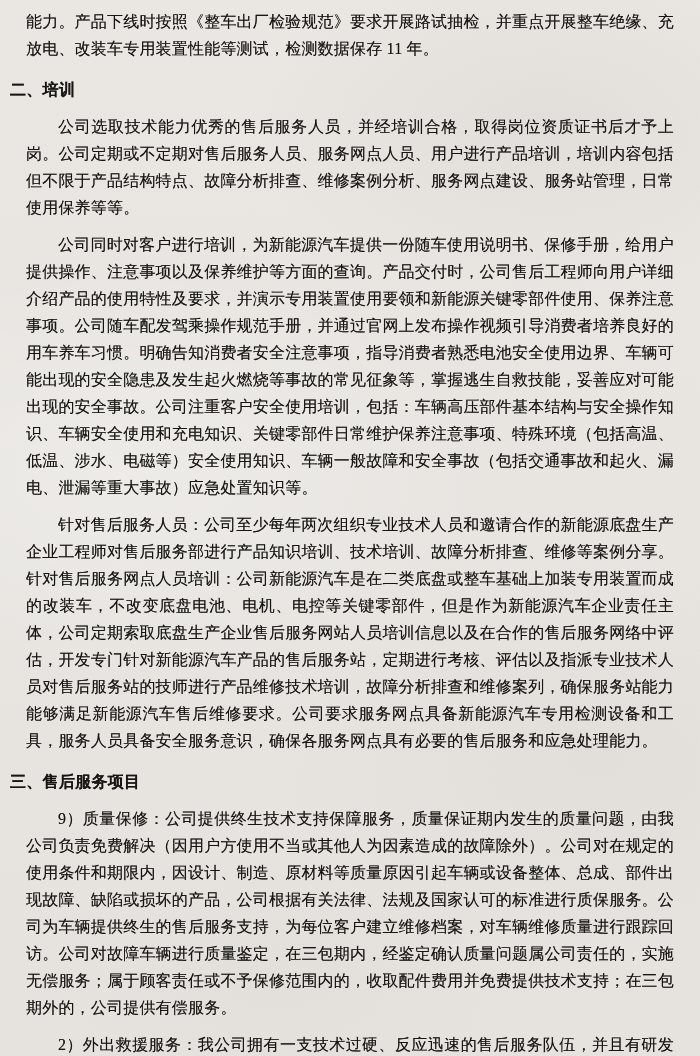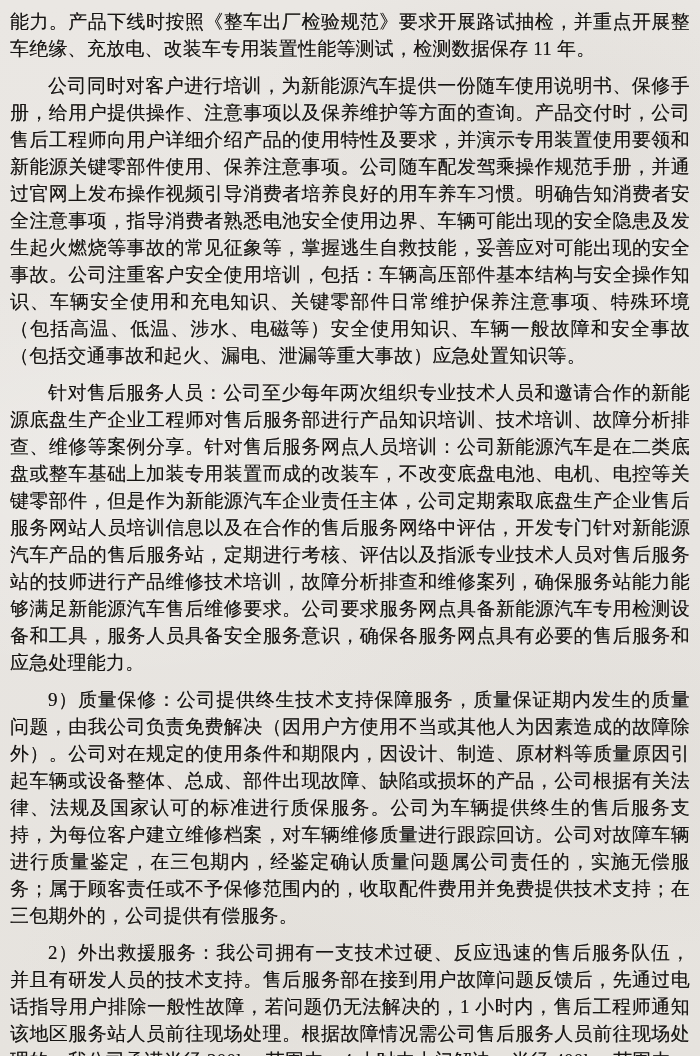--- a/index.html
+++ b/index.html
@@ -21,23 +21,23 @@
     font-family: "Liberation Serif", "DejaVu Serif", serif;
     color: #171513;
   }
   .page {
     box-sizing: border-box;
     width: 700px;
     height: 1056px;
     padding: 8px 10px 0 10px;
   }
   .para {
-    font-size: 19px;
+    font-size: 16px;
     line-height: 27px;
-    margin: 10px 0;
+    margin: 10px 16px;
     text-align: justify;
     text-justify: inter-ideograph;
     text-indent: 2em;
     font-weight: 500;
     letter-spacing: 0.2px;
     text-shadow: 0 0 0.4px rgba(20,18,16,0.55);
   }
   .para.no-indent {
     text-indent: 0;
     margin-top: 0;
@@ -51,24 +51,27 @@
     text-shadow: 0 0 0.5px rgba(20,18,16,0.7);
   }
 </style>
 </head>
 <body>
 
 <div class="page">
 
   <p class="para no-indent">能力。产品下线时按照《整车出厂检验规范》要求开展路试抽检，并重点开展整车绝缘、充放电、改装车专用装置性能等测试，检测数据保存 11 年。</p>
 
+  <h2 class="heading">二、培训</h2>
 
+  <p class="para">公司选取技术能力优秀的售后服务人员，并经培训合格，取得岗位资质证书后才予上岗。公司定期或不定期对售后服务人员、服务网点人员、用户进行产品培训，培训内容包括但不限于产品结构特点、故障分析排查、维修案例分析、服务网点建设、服务站管理，日常使用保养等等。</p>
 
   <p class="para">公司同时对客户进行培训，为新能源汽车提供一份随车使用说明书、保修手册，给用户提供操作、注意事项以及保养维护等方面的查询。产品交付时，公司售后工程师向用户详细介绍产品的使用特性及要求，并演示专用装置使用要领和新能源关键零部件使用、保养注意事项。公司随车配发驾乘操作规范手册，并通过官网上发布操作视频引导消费者培养良好的用车养车习惯。明确告知消费者安全注意事项，指导消费者熟悉电池安全使用边界、车辆可能出现的安全隐患及发生起火燃烧等事故的常见征象等，掌握逃生自救技能，妥善应对可能出现的安全事故。公司注重客户安全使用培训，包括：车辆高压部件基本结构与安全操作知识、车辆安全使用和充电知识、关键零部件日常维护保养注意事项、特殊环境（包括高温、低温、涉水、电磁等）安全使用知识、车辆一般故障和安全事故（包括交通事故和起火、漏电、泄漏等重大事故）应急处置知识等。</p>
 
   <p class="para">针对售后服务人员：公司至少每年两次组织专业技术人员和邀请合作的新能源底盘生产企业工程师对售后服务部进行产品知识培训、技术培训、故障分析排查、维修等案例分享。针对售后服务网点人员培训：公司新能源汽车是在二类底盘或整车基础上加装专用装置而成的改装车，不改变底盘电池、电机、电控等关键零部件，但是作为新能源汽车企业责任主体，公司定期索取底盘生产企业售后服务网站人员培训信息以及在合作的售后服务网络中评估，开发专门针对新能源汽车产品的售后服务站，定期进行考核、评估以及指派专业技术人员对售后服务站的技师进行产品维修技术培训，故障分析排查和维修案列，确保服务站能力能够满足新能源汽车售后维修要求。公司要求服务网点具备新能源汽车专用检测设备和工具，服务人员具备安全服务意识，确保各服务网点具有必要的售后服务和应急处理能力。</p>
 
+  <h2 class="heading">三、售后服务项目</h2>
 
   <p class="para">9）质量保修：公司提供终生技术支持保障服务，质量保证期内发生的质量问题，由我公司负责免费解决（因用户方使用不当或其他人为因素造成的故障除外）。公司对在规定的使用条件和期限内，因设计、制造、原材料等质量原因引起车辆或设备整体、总成、部件出现故障、缺陷或损坏的产品，公司根据有关法律、法规及国家认可的标准进行质保服务。公司为车辆提供终生的售后服务支持，为每位客户建立维修档案，对车辆维修质量进行跟踪回访。公司对故障车辆进行质量鉴定，在三包期内，经鉴定确认质量问题属公司责任的，实施无偿服务；属于顾客责任或不予保修范围内的，收取配件费用并免费提供技术支持；在三包期外的，公司提供有偿服务。</p>
 
   <p class="para">2）外出救援服务：我公司拥有一支技术过硬、反应迅速的售后服务队伍，并且有研发人员的技术支持。售后服务部在接到用户故障问题反馈后，先通过电话指导用户排除一般性故障，若问题仍无法解决的，1 小时内，售后工程师通知该地区服务站人员前往现场处理。根据故障情况需公司售后服务人员前往现场处理的，我公司承诺半径 200km 范围内，4 小时内上门解决；半径 400km 范围内，8 小时内上门解决；半</p>
 
 </div>
 
 </body></html>

